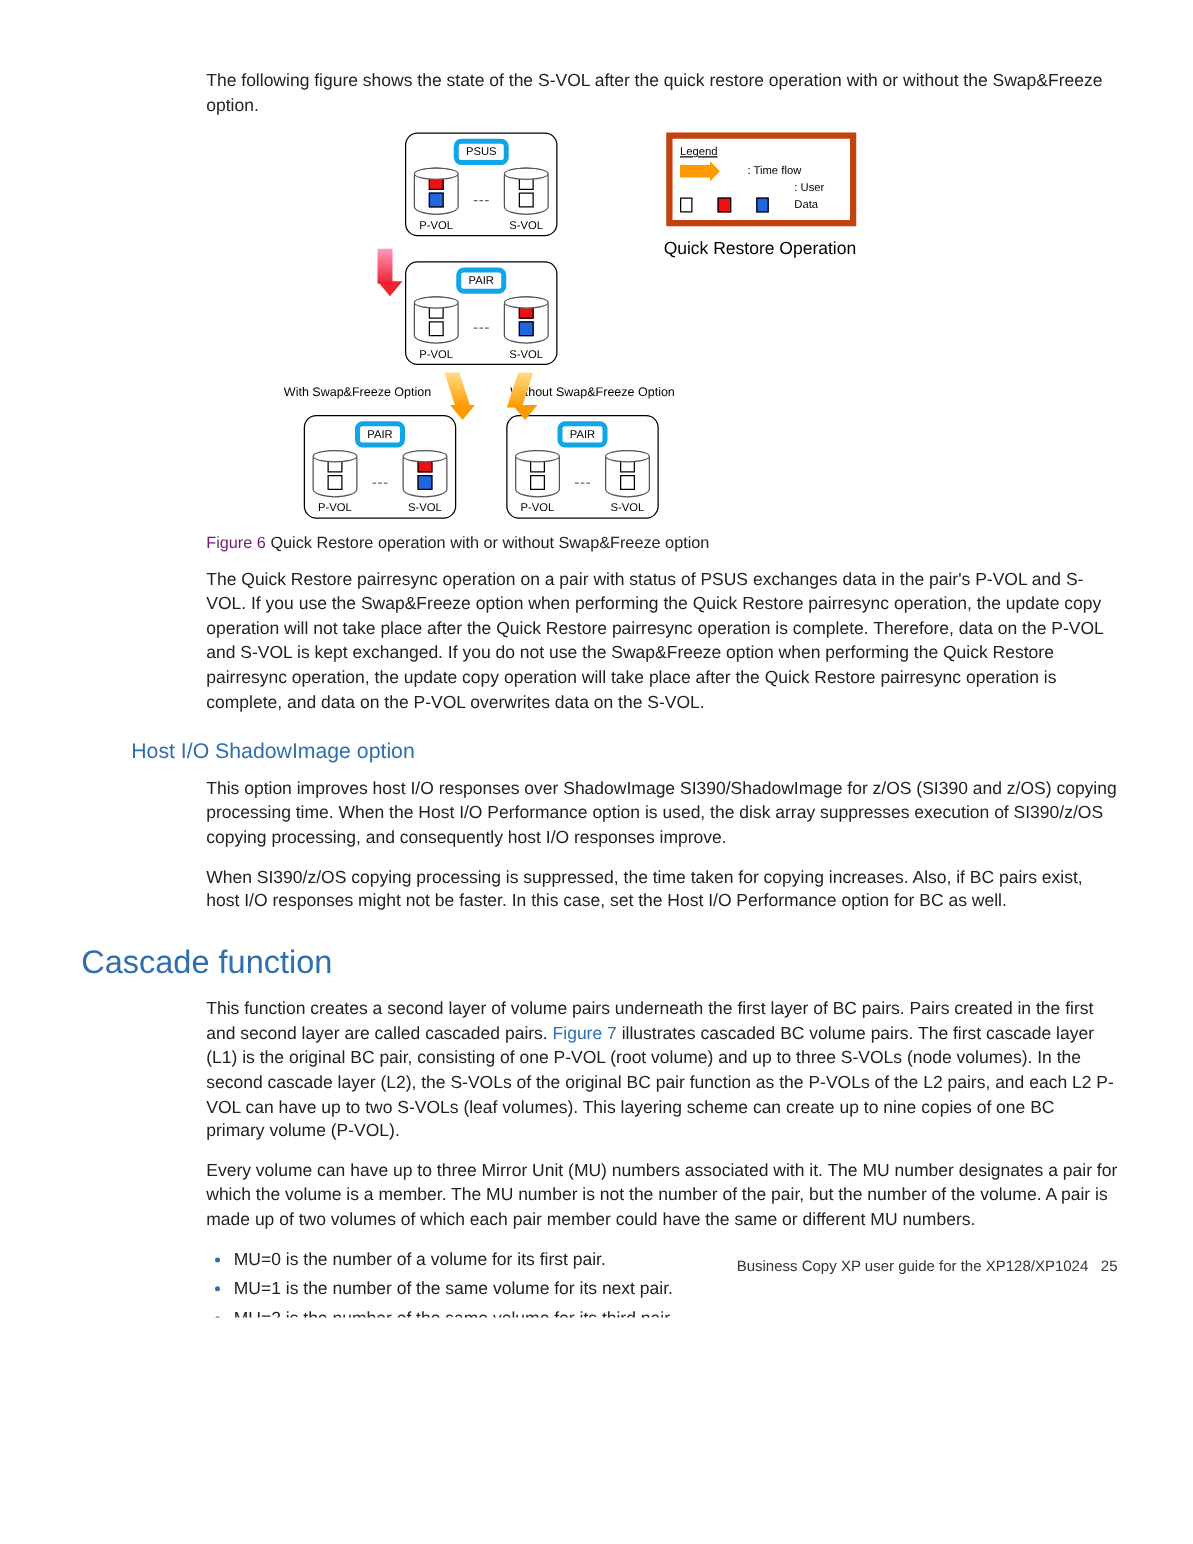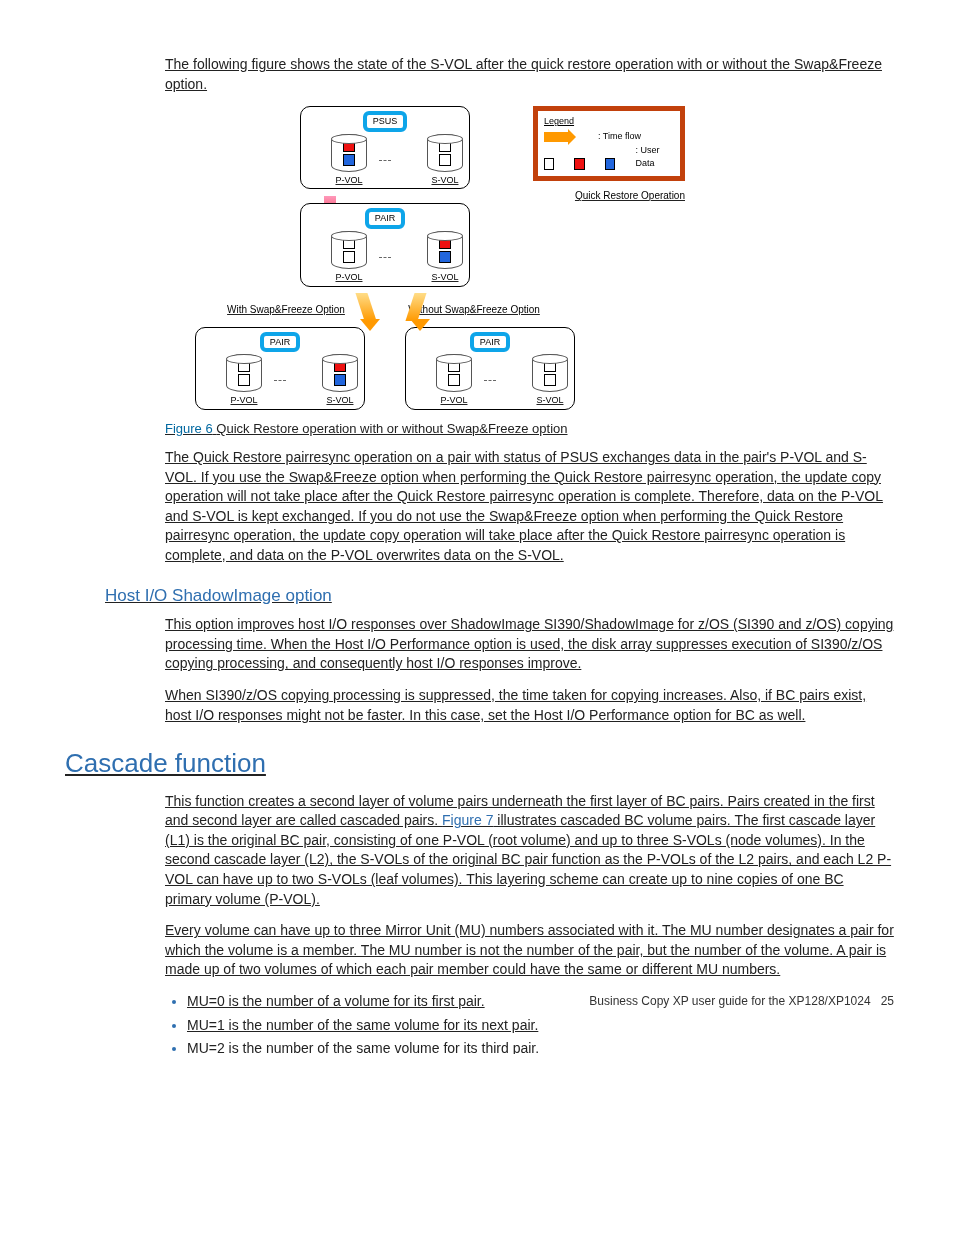--- a/index.html
+++ b/index.html
@@ -10,35 +10,34 @@
     color: #222;
     font-size: 14px;
     line-height: 1.4;
   }
   .page {
     width: 954px;
     height: 1054px;
     box-sizing: border-box;
     padding: 55px 60px 16px 105px;
     position: relative;
-    text-decoration: underline;
   }
   .body-text {
     margin: 0 0 12px 60px;
     color: #222;
   }
   .figure-wrap {
     margin: 10px 0 10px 60px;
   }
   .figure-caption {
     margin: 8px 0 10px 60px;
     font-size: 13px;
   }
   .figure-caption .fig-label {
-    color: #0369a1;
+    color: #701a75;
     font-weight: 500;
   }
   .h3 {
     color: #2f6fb0;
     font-size: 17px;
     font-weight: 400;
     margin: 18px 0 8px 0;
   }
   .h2 {
     color: #2f6fb0;
@@ -55,21 +54,21 @@
   }
   ul.bullets li {
     margin: 4px 0;
     color: #222;
   }
   ul.bullets li::marker {
     color: #2f6fb0;
   }
   .footer {
     position: absolute;
-    bottom: 44px;
+    bottom: 32px;
     right: 60px;
     font-size: 12px;
     color: #333;
   }
   
   .diagram {
     width: 480px;
     font-size: 10px;
     font-family: Arial, sans-serif;
     color: #000;
@@ -106,21 +105,21 @@
     content:"";
     position:absolute; top:-1px; left:-1px; right:-1px; height:8px;
     border:1px solid #555; border-radius:50%;
     background:#fff;
   }
   .sq { width:10px; height:10px; border:1px solid #000; }
   .sq.red{background:#e11;}
   .sq.blue{background:#26d;}
   .sq.white{background:#fff;}
   .vol-label{font-size:9px;margin-top:2px;}
-  .volcol{display:flex;flex-direction:column;align-items:center;margin-left:24px;}
+  .volcol{display:flex;flex-direction:column;align-items:center;}
   .dash{border-top:1px dashed #666;align-self:center;width:12px;height:0;}
   .legend{
     position:absolute; right:0; top:0;
     border:5px solid #c2410c; padding:4px 6px; font-size:9px;
     width:130px;
   }
   .legend .lg-row{display:flex;align-items:flex-end;gap:20px;margin:2px 0;}
   .arrow-down{
     width:0;height:0;margin:0 auto;
     position:relative;
@@ -141,21 +140,21 @@
   }
   .arrow-orange .head{border-top:12px solid #f90;}
   .arrow-small-orange{
     display:inline-block;width:24px;height:10px;
     background:#f90;position:relative;
   }
   .arrow-small-orange::after{
     content:"";position:absolute;right:-8px;top:-3px;
     border-left:8px solid #f90;border-top:8px solid transparent;border-bottom:8px solid transparent;
   }
-  .dg-sidetext{font-size:10px;}
+  .dg-sidetext{font-size:14px;}
   .dg-pair-row{display:flex;gap:50px;justify-content:center;margin-top:6px;}
   .dg-col{display:flex;flex-direction:column;align-items:center;}
   .opt-label{font-size:10px;margin:4px 0;}
 </style>
 </head>
 <body>
 
 <div class="page">
 
   <p class="body-text">The following figure shows the state of the S-VOL after the quick restore operation with or without the Swap&amp;Freeze option.</p>

